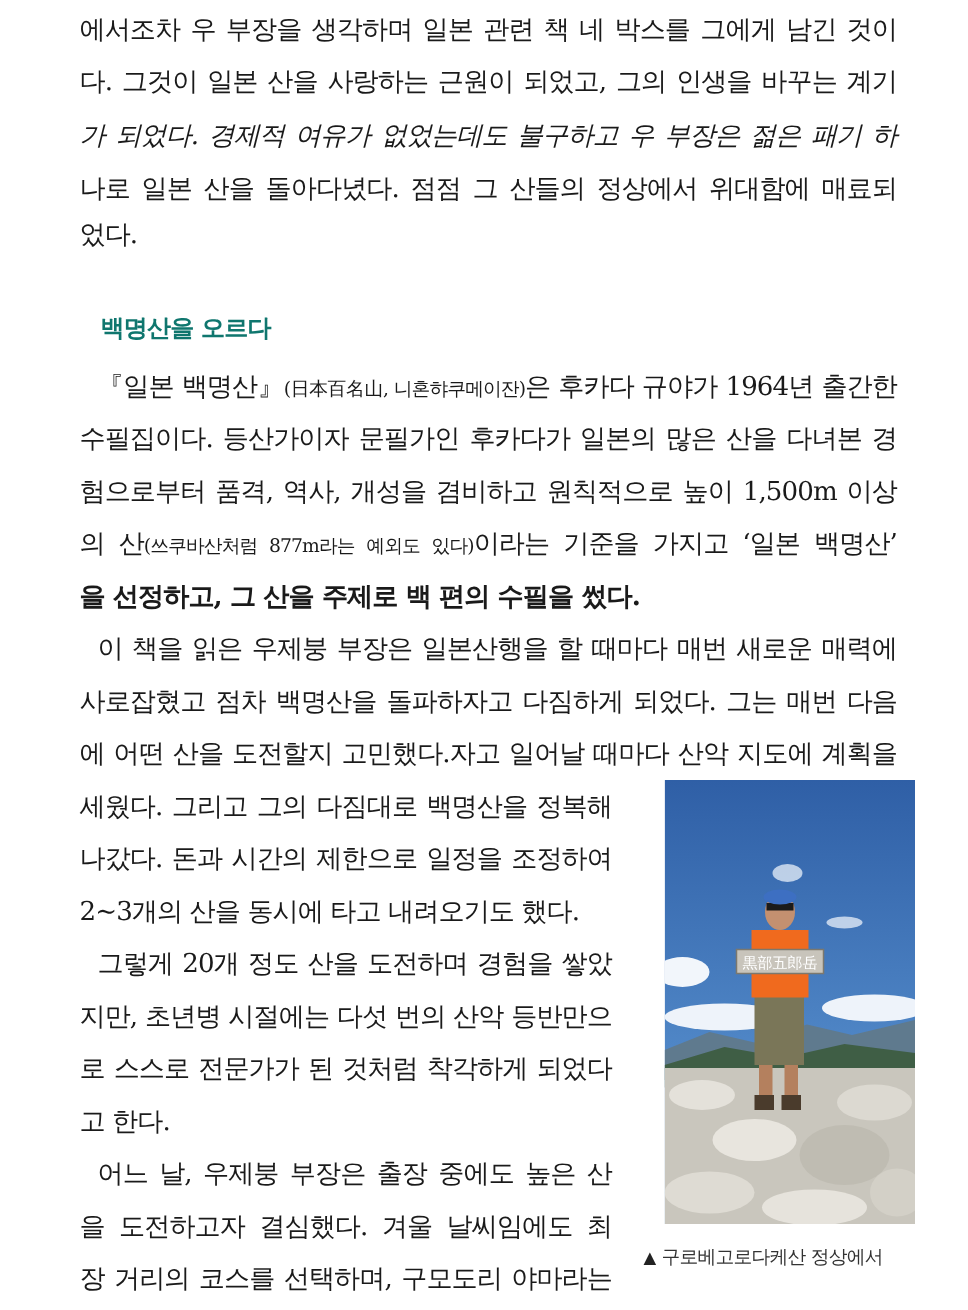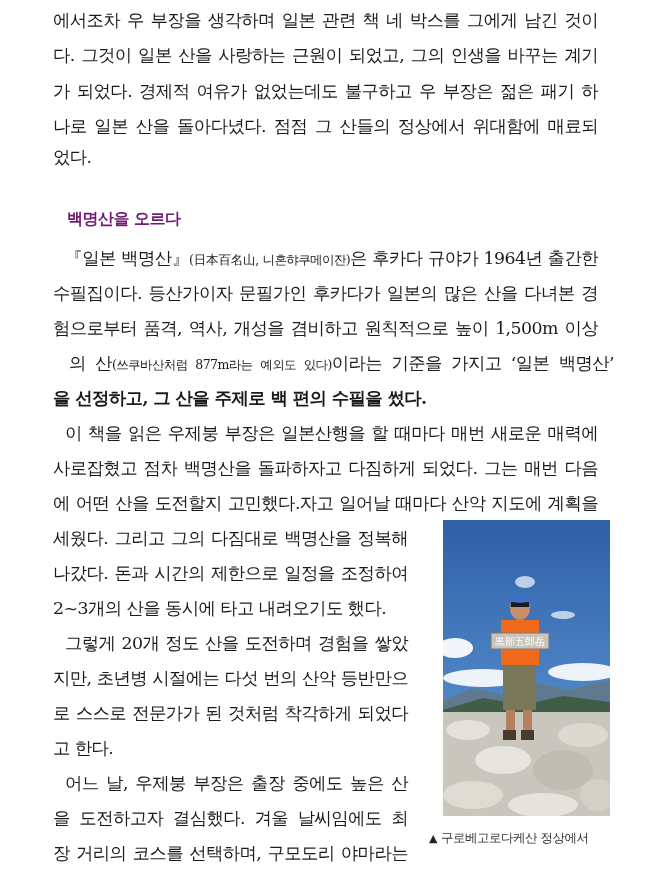--- a/index.html
+++ b/index.html
@@ -5,44 +5,44 @@
     html, body { margin: 0; padding: 0; background: #ffffff; }
     body { width: 645px; height: 873px; position: relative; overflow: hidden;
            font-family: "DejaVu Serif", "Liberation Serif", serif; color: #1a1a1a; }
     .page { position: absolute; left: 53px; top: 0; width: 550px; }
     .line { position: absolute; left: 0; white-space: nowrap; font-size: 17.4px; letter-spacing: -0.6px;
             line-height: 22px; text-align: center; }
     .full { width: 545px; text-align: justify; text-align-last: justify; }
     .narrow { width: 355px; text-align: justify; text-align-last: justify; }
     .small { font-size: 12.5px; letter-spacing: -0.6px; }
     .heading { position: absolute; left: 14px; top: 209px; font-family: "DejaVu Sans", sans-serif;
-               font-weight: bold; font-size: 16px; color: #701a75; letter-spacing: -0.5px; }
+               font-weight: bold; font-size: 16px; color: #0f766e; letter-spacing: -0.5px; }
     .photo { position: absolute; left: 428px; top: 520px; width: 167px; height: 296px; overflow: hidden; margin-left: 15px; }
     .caption { position: absolute; left: 429px; top: 830px; font-family: "DejaVu Sans", sans-serif;
                font-size: 12.5px; color: #333; letter-spacing: -0.5px; white-space: nowrap; }
     .caption .tri { font-size: 11px; margin-right: 4px; color: #222; }
   </style>
 </head>
 <body>
 
 <div class="page">
   <div class="line full" style="top:9px;">에서조차 우 부장을 생각하며 일본 관련 책 네 박스를 그에게 남긴 것이</div>
   <div class="line full" style="top:44px;">다. 그것이 일본 산을 사랑하는 근원이 되었고, 그의 인생을 바꾸는 계기</div>
-  <div class="line full" style="top:80px;">가 되었다. 경제적 여유가 없었는데도 불구하고 우 부장은 젊은 패기 하</div>
+  <div class="line full" style="top:80px;font-style:italic;">가 되었다. 경제적 여유가 없었는데도 불구하고 우 부장은 젊은 패기 하</div>
   <div class="line full" style="top:115px;">나로 일본 산을 돌아다녔다. 점점 그 산들의 정상에서 위대함에 매료되</div>
   <div class="line" style="top:146px;">었다.</div>
 
   <div class="heading">백명산을 오르다</div>
 
   <div class="line full" style="top:247px; padding-left:12px; width:533px;">
     <span>『일본 백명산』</span><span class="small">(日本百名山, 니혼햐쿠메이잔)</span><span>은 후카다 규야가 1964년 출간한</span>
   </div>
   <div class="line full" style="top:282px;">수필집이다. 등산가이자 문필가인 후카다가 일본의 많은 산을 다녀본 경</div>
   <div class="line full" style="top:317px;">험으로부터 품격, 역사, 개성을 겸비하고 원칙적으로 높이 1,500m 이상</div>
-  <div class="line full" style="top:352px;margin-left:16px;">
+  <div class="line full" style="top:352px;">
     <span>의 산</span><span class="small">(쓰쿠바산처럼 877m라는 예외도 있다)</span><span>이라는 기준을 가지고 ‘일본 백명산’</span>
   </div>
   <div class="line" style="top:387px;font-weight:bold;">을 선정하고, 그 산을 주제로 백 편의 수필을 썼다.</div>
 
   <div class="line full" style="top:422px; padding-left:12px; width:533px;">이 책을 읽은 우제붕 부장은 일본산행을 할 때마다 매번 새로운 매력에</div>
   <div class="line full" style="top:457px;">사로잡혔고 점차 백명산을 돌파하자고 다짐하게 되었다. 그는 매번 다음</div>
   <div class="line full" style="top:492px;">에 어떤 산을 도전할지 고민했다.자고 일어날 때마다 산악 지도에 계획을</div>
   <div class="line narrow" style="top:527px;">세웠다. 그리고 그의 다짐대로 백명산을 정복해</div>
   <div class="line narrow" style="top:562px;">나갔다. 돈과 시간의 제한으로 일정을 조정하여</div>
   <div class="line" style="top:597px;">2~3개의 산을 동시에 타고 내려오기도 했다.</div>

